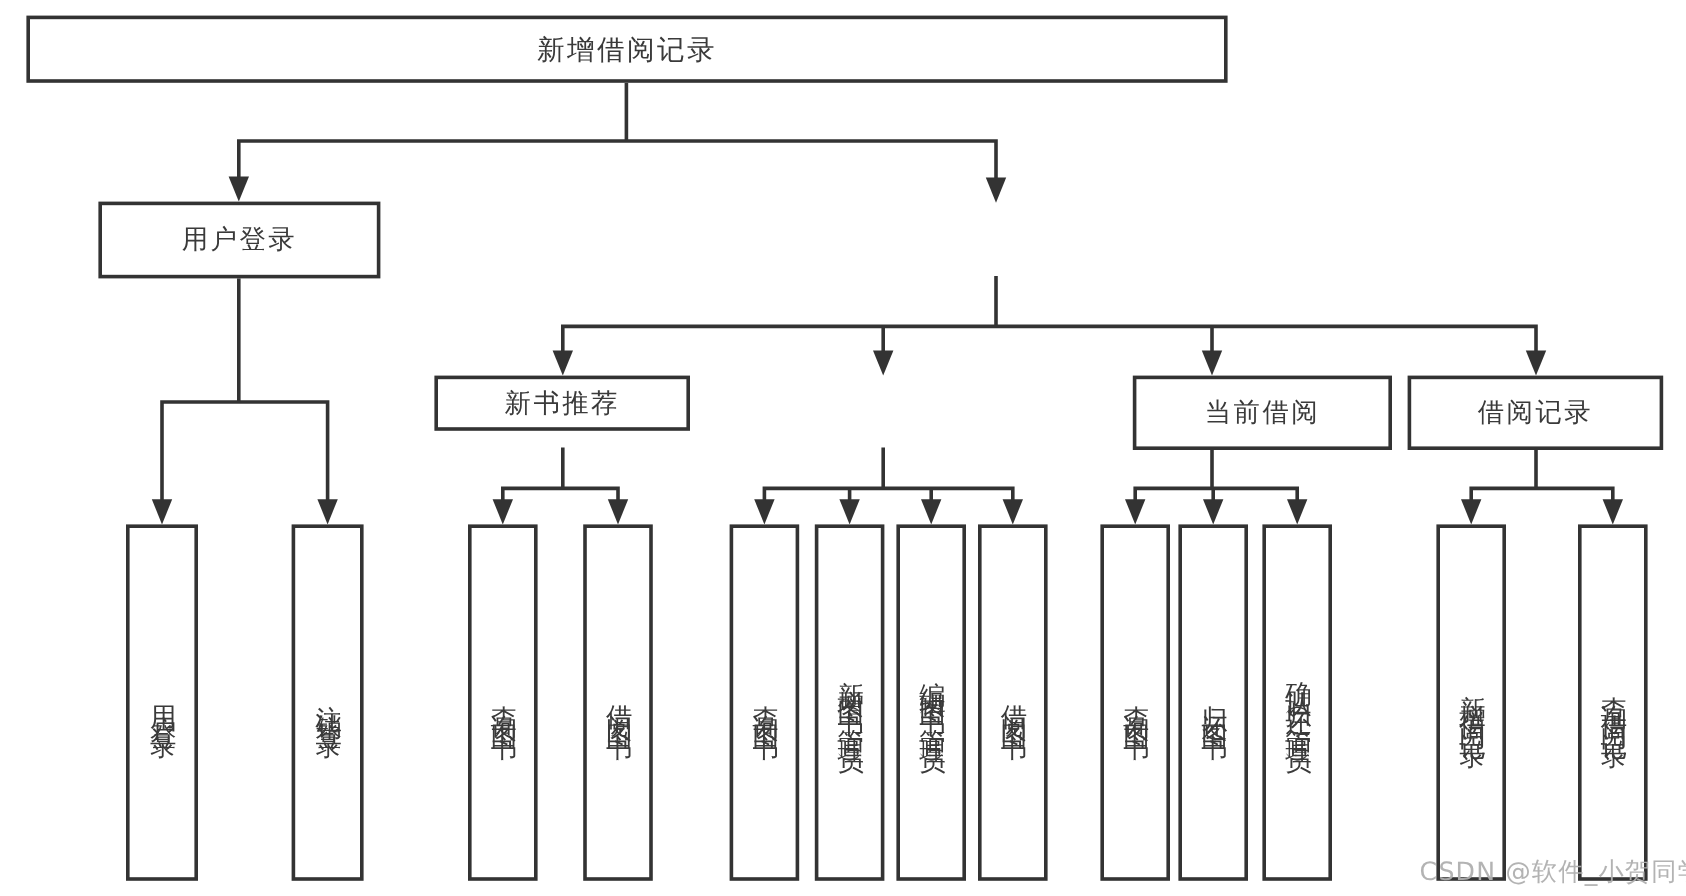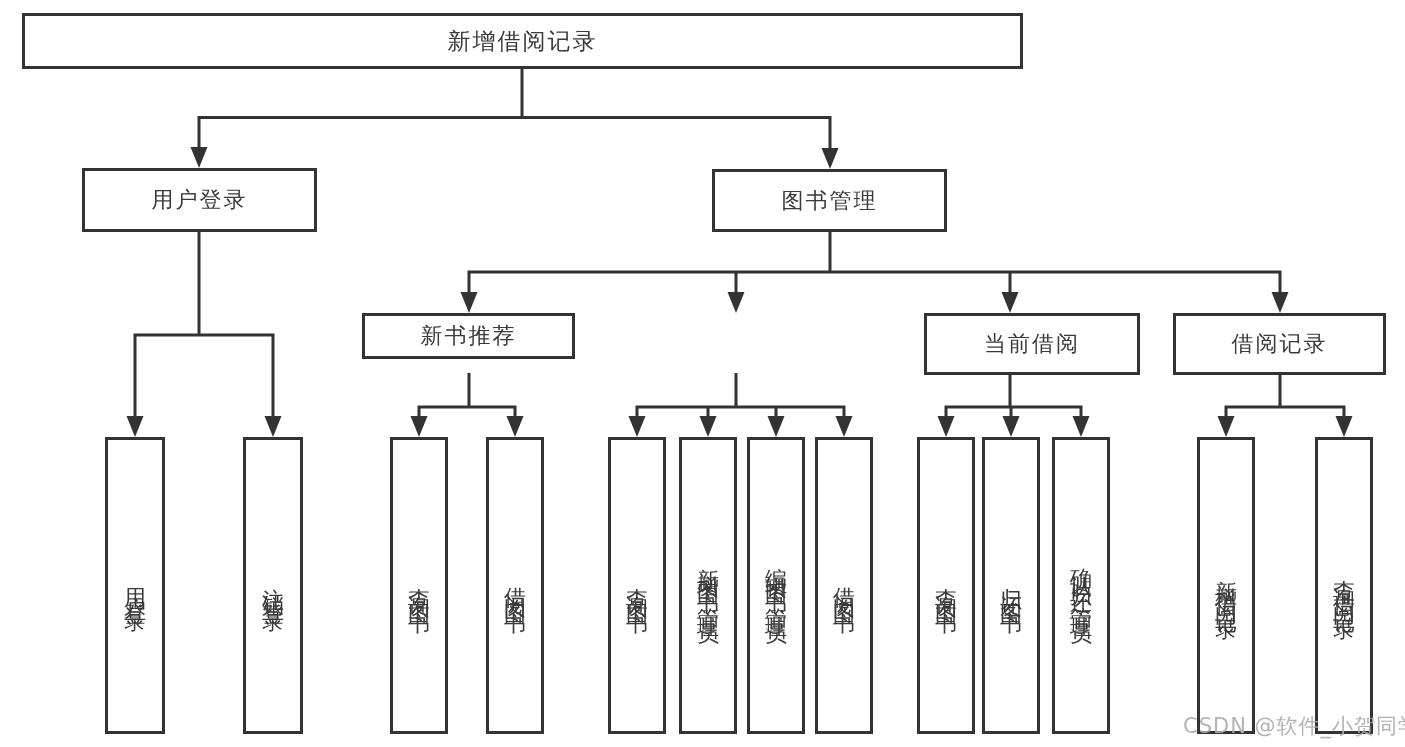--- a/index.html
+++ b/index.html
@@ -123,28 +123,25 @@
     </g>
   </svg>
 
   <div class="box hbox root-box">
     <span>新增借阅记录</span>
   </div>
 
   <div class="box hbox" style="left:82px; top:168px; width:235px; height:64px;">
     <span>用户登录</span>
   </div>
-  <div class="box hbox" style="left:712px; top:169px; width:235px; height:63px;">
-    <span>图书管理</span>
-  </div>
 
   <div class="box hbox" style="left:362px; top:313px; width:213px; height:46px;">
     <span>新书推荐</span>
   </div>
-  <div class="box hbox" style="left:924px; top:313px; width:216px; height:62px;">
+  <div class="box hbox" style="left:944px; top:313px; width:216px; height:62px;">
     <span>当前借阅</span>
   </div>
   <div class="box hbox" style="left:1173px; top:313px; width:213px; height:62px;">
     <span>借阅记录</span>
   </div>
 
   <div class="box vbox" style="left:105px; width:60px;">
     <span class="vtext">用户登录</span>
   </div>
   <div class="box vbox" style="left:243px; width:60px;">

